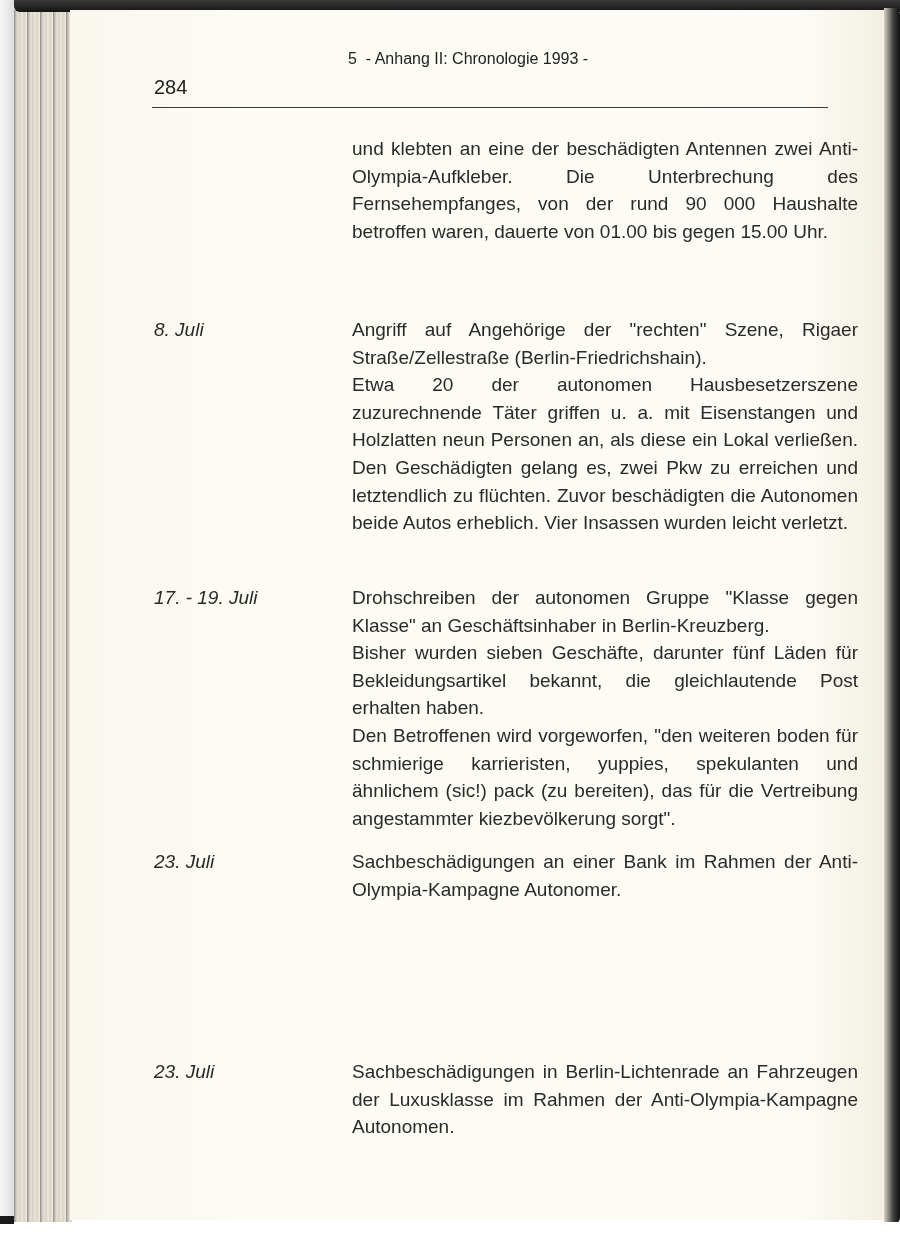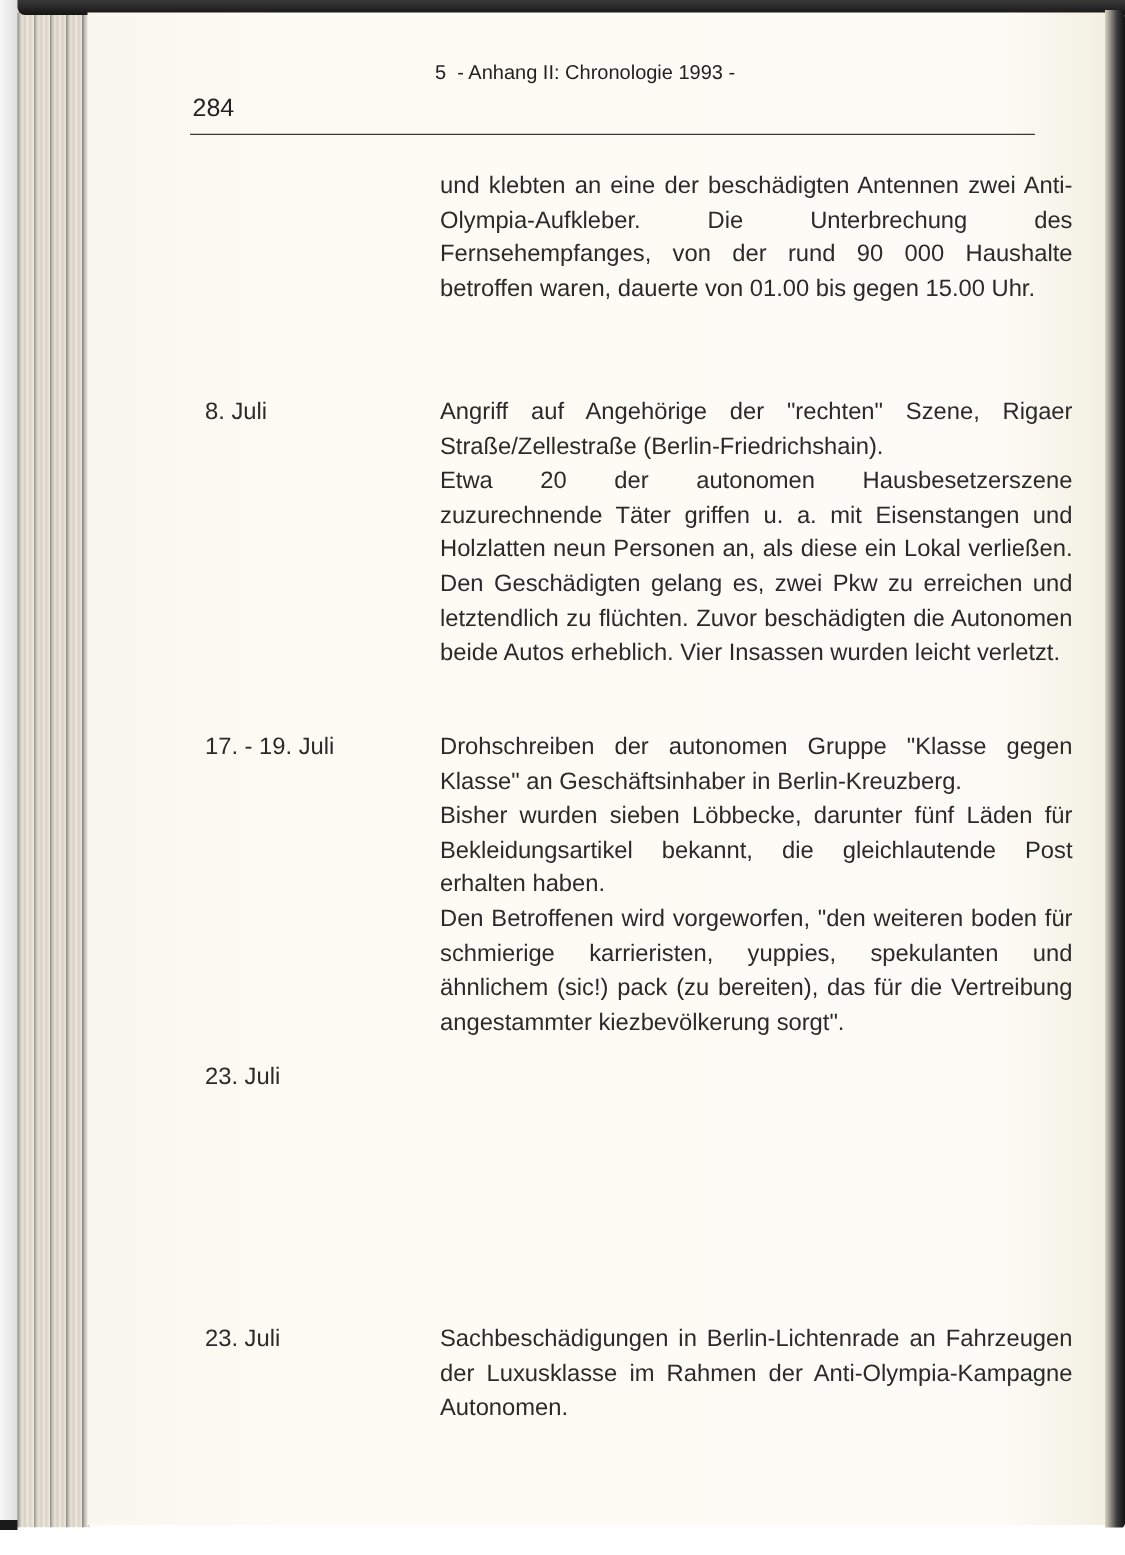--- a/index.html
+++ b/index.html
@@ -90,25 +90,26 @@
     }
 
     
     .entry {
       position: absolute;
       left: 0;
       width: 900px;
     }
     .entry-date {
       position: absolute;
-      left: 164px; top: 0;
+      left: 154px; top: 0;
       font-size: 19px;
       line-height: 27.6px;
       color: #2a2a2a;
       white-space: nowrap;
+      font-style: italic;
     }
     .entry-body {
       position: absolute;
       left: 319px; top: 0;
       width: 506px;
       margin-left: 33px;
     }
     .para {
       margin: 0;
       font-size: 19px;
@@ -146,28 +147,29 @@
   <div class="entry-body">
     <p class="para">Angriff auf Angehörige der "rechten" Szene, Rigaer Straße/Zellestraße (Berlin-Friedrichshain).</p>
     <p class="para">Etwa 20 der autonomen Hausbesetzerszene zuzurechnende Täter griffen u. a. mit Eisenstangen und Holzlatten neun Personen an, als diese ein Lokal verließen. Den Geschädigten gelang es, zwei Pkw zu erreichen und letztendlich zu flüchten. Zuvor beschädigten die Autonomen beide Autos erheblich. Vier Insassen wurden leicht verletzt.</p>
   </div>
 </div>
 
 <div class="entry" style="top:584px;">
   <div class="entry-date">17. - 19. Juli</div>
   <div class="entry-body">
     <p class="para">Drohschreiben der autonomen Gruppe "Klasse gegen Klasse" an Geschäftsinhaber in Berlin-Kreuzberg.</p>
-    <p class="para">Bisher wurden sieben Löbbecke, darunter fünf Läden für Bekleidungsartikel bekannt, die gleichlautende Post erhalten haben.</p>
+    <p class="para">Bisher wurden sieben Geschäfte, darunter fünf Läden für Bekleidungsartikel bekannt, die gleichlautende Post erhalten haben.</p>
     <p class="para">Den Betroffenen wird vorgeworfen, "den weiteren boden für schmierige karrieristen, yuppies, spekulanten und ähnlichem (sic!) pack (zu bereiten), das für die Vertreibung angestammter kiezbevölkerung sorgt".</p>
   </div>
 </div>
 
 <div class="entry" style="top:848px;">
   <div class="entry-date">23. Juli</div>
   <div class="entry-body">
+    <p class="para">Sachbeschädigungen an einer Bank im Rahmen der Anti-Olympia-Kampagne Autonomer.</p>
   </div>
 </div>
 
 <div class="entry" style="top:1058px;">
   <div class="entry-date">23. Juli</div>
   <div class="entry-body">
     <p class="para">Sachbeschädigungen in Berlin-Lichtenrade an Fahrzeugen der Luxusklasse im Rahmen der Anti-Olympia-Kampagne Autonomen.</p>
   </div>
 </div>
 

